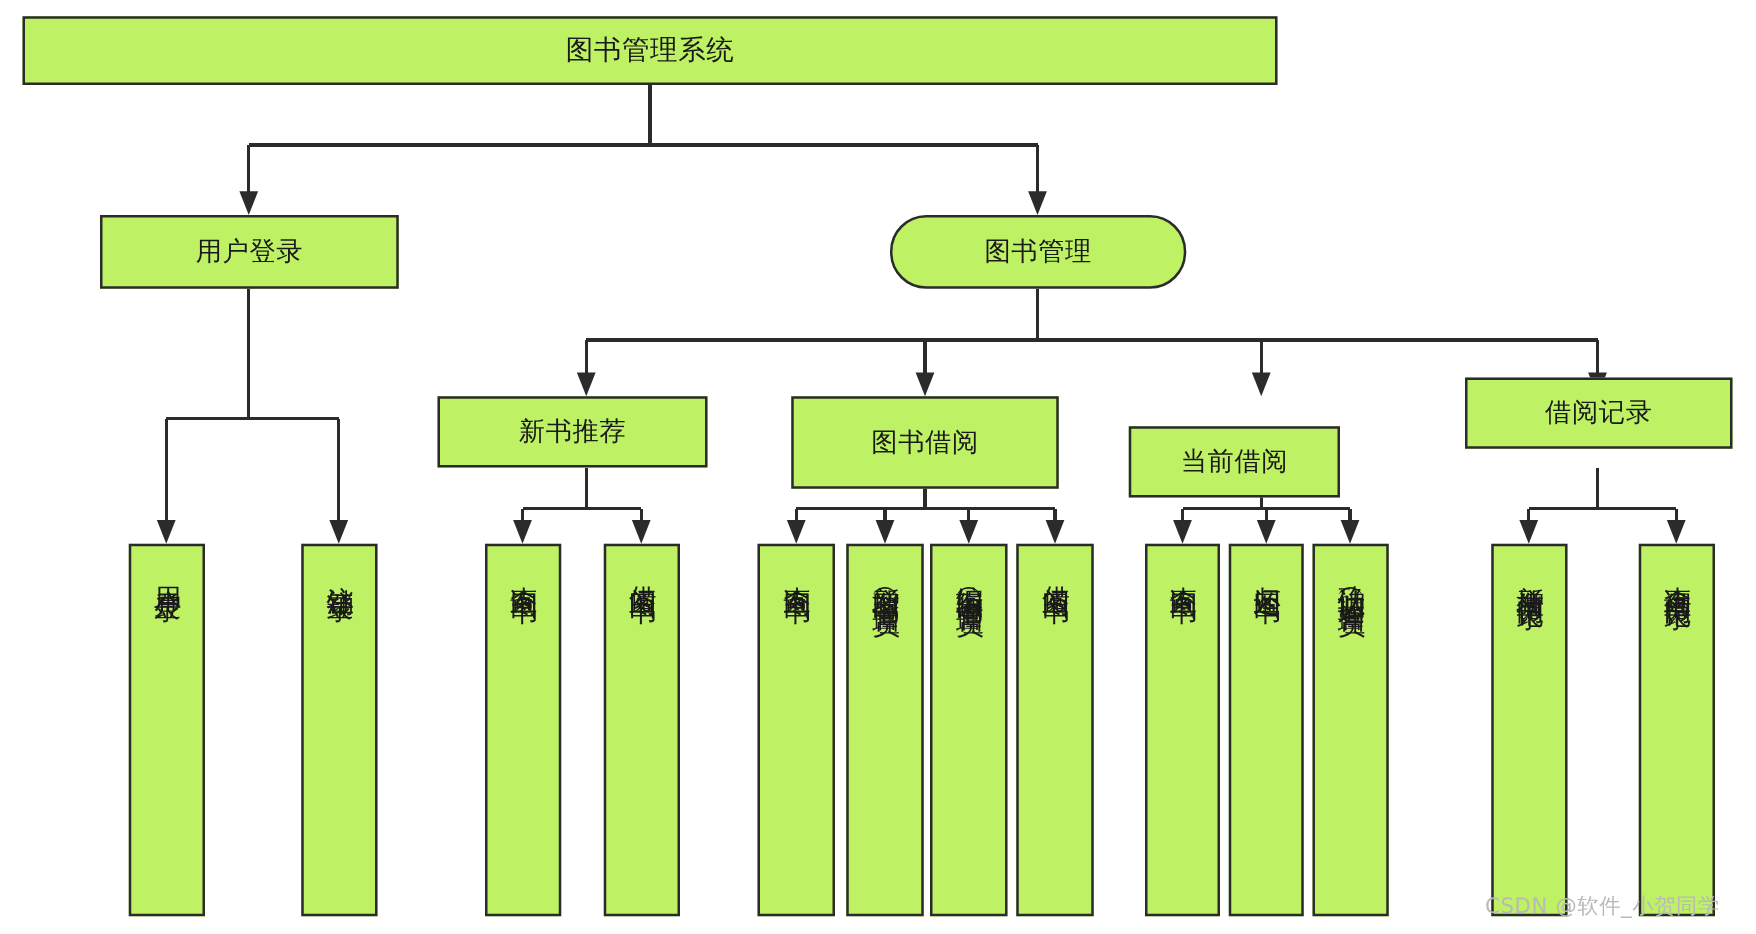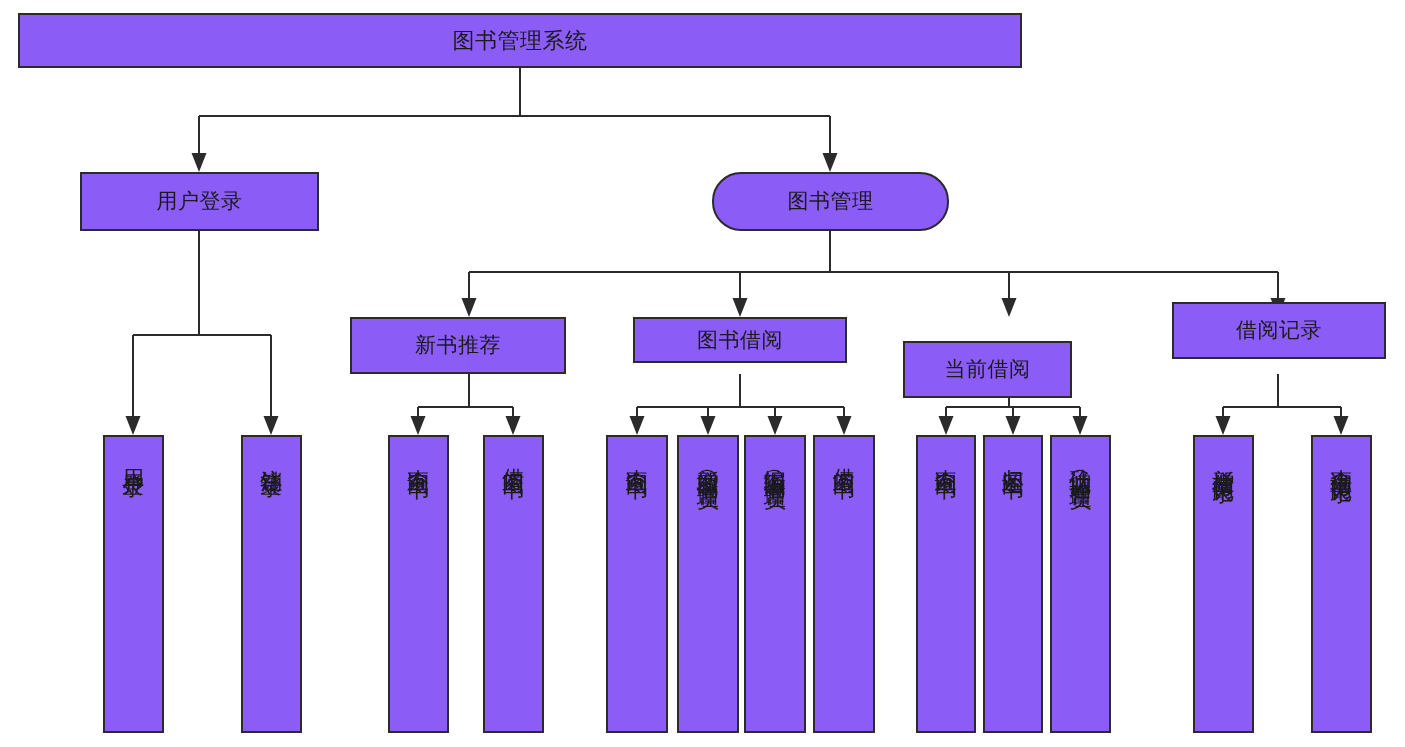--- a/index.html
+++ b/index.html
@@ -21,21 +21,21 @@
     position: absolute;
     left: 0;
     top: 0;
     width: 1405px;
     height: 747px;
     pointer-events: none;
   }
   .node {
     position: absolute;
     box-sizing: border-box;
-    background: #8b5cf6;
+    background: #bef264;
     border: 2px solid #2b2b2b;
     display: flex;
     align-items: center;
     justify-content: center;
     color: #1a1a1a;
   }
   .node-label {
     display: block;
     text-align: center;
     line-height: 1.18;
@@ -137,21 +137,21 @@
       </div>
       <div class="node h-node" style="left: 80px; top: 172px; width: 239px; height: 59px;">
         <span class="node-label">用户登录</span>
       </div>
       <div class="node h-node" style="left: 712px; top: 172px; width: 237px; height: 59px; border-radius: 29px;">
         <span class="node-label">图书管理</span>
       </div>
       <div class="node h-node" style="left: 350px; top: 317px; width: 216px; height: 57px;">
         <span class="node-label">新书推荐</span>
       </div>
-      <div class="node h-node" style="left: 633px; top: 317px; width: 214px; height: 46px;">
+      <div class="node h-node" style="left: 633px; top: 317px; width: 214px; height: 74px;">
         <span class="node-label">图书借阅</span>
       </div>
       <div class="node h-node" style="left: 903px; top: 317px; width: 169px; height: 57px; margin-top: 24px;">
         <span class="node-label">当前借阅</span>
       </div>
       <div class="node h-node" style="left: 1172px; top: 302px; width: 214px; height: 57px;">
         <span class="node-label">借阅记录</span>
       </div>
       <div class="node v-node" style="left: 103px; top: 435px; width: 61px; height: 298px;">
         <span class="node-label">用户登录</span>
@@ -187,13 +187,14 @@
         <span class="node-label">确认归还（管理员）</span>
       </div>
       <div class="node v-node" style="left: 1193px; top: 435px; width: 61px; height: 298px;">
         <span class="node-label">新增借阅记录</span>
       </div>
       <div class="node v-node" style="left: 1311px; top: 435px; width: 61px; height: 298px;">
         <span class="node-label">查询借阅记录</span>
       </div>
     </div>
 
+  <div class="watermark">CSDN @软件_小贺同学</div>
 </div>
 
 </body></html>

